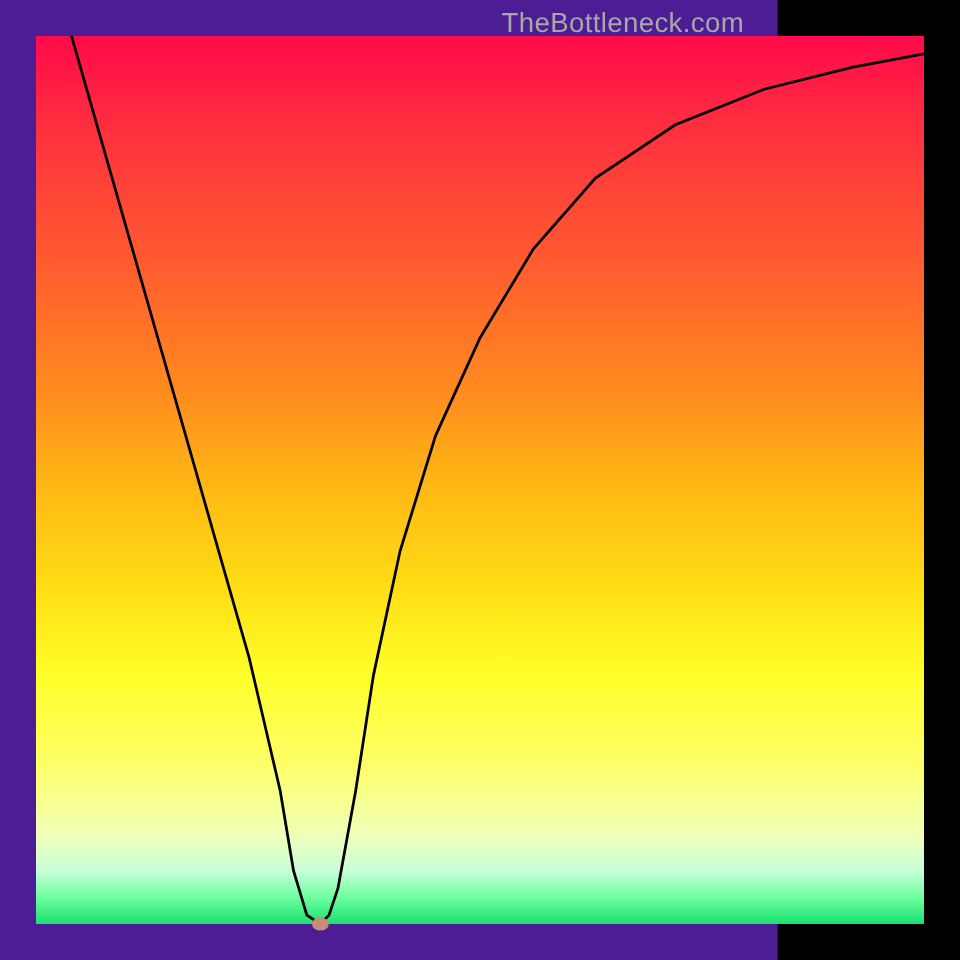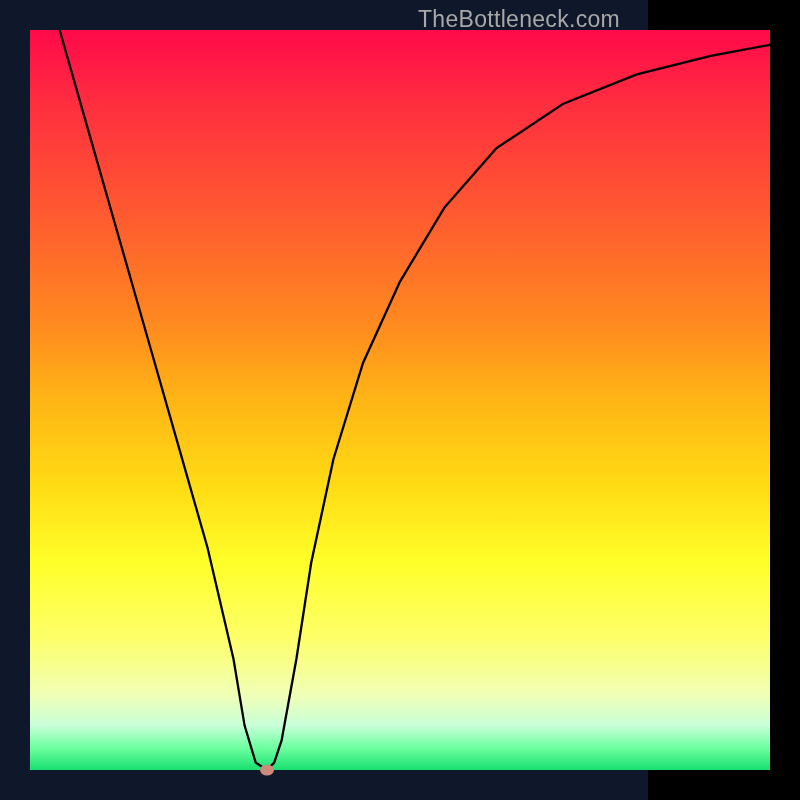--- a/index.html
+++ b/index.html
@@ -1,20 +1,20 @@
 <!DOCTYPE html>
 <html><head>
 <meta charset="utf-8">
 <style>
   * { margin: 0; padding: 0; box-sizing: border-box; }
   html, body { width: 800px; height: 800px; overflow: hidden; background: #000; }
   .chart-container {
     width: 648px;
     height: 800px;
-    background: #0f172a;
+    background: #4c1d95;
     position: relative;
   }
   .plot-area {
     position: absolute;
     left: 30px;
     top: 30px;
     width: 740px;
     height: 740px;
     background: linear-gradient(to bottom,
       #ff0a4a 0%,

